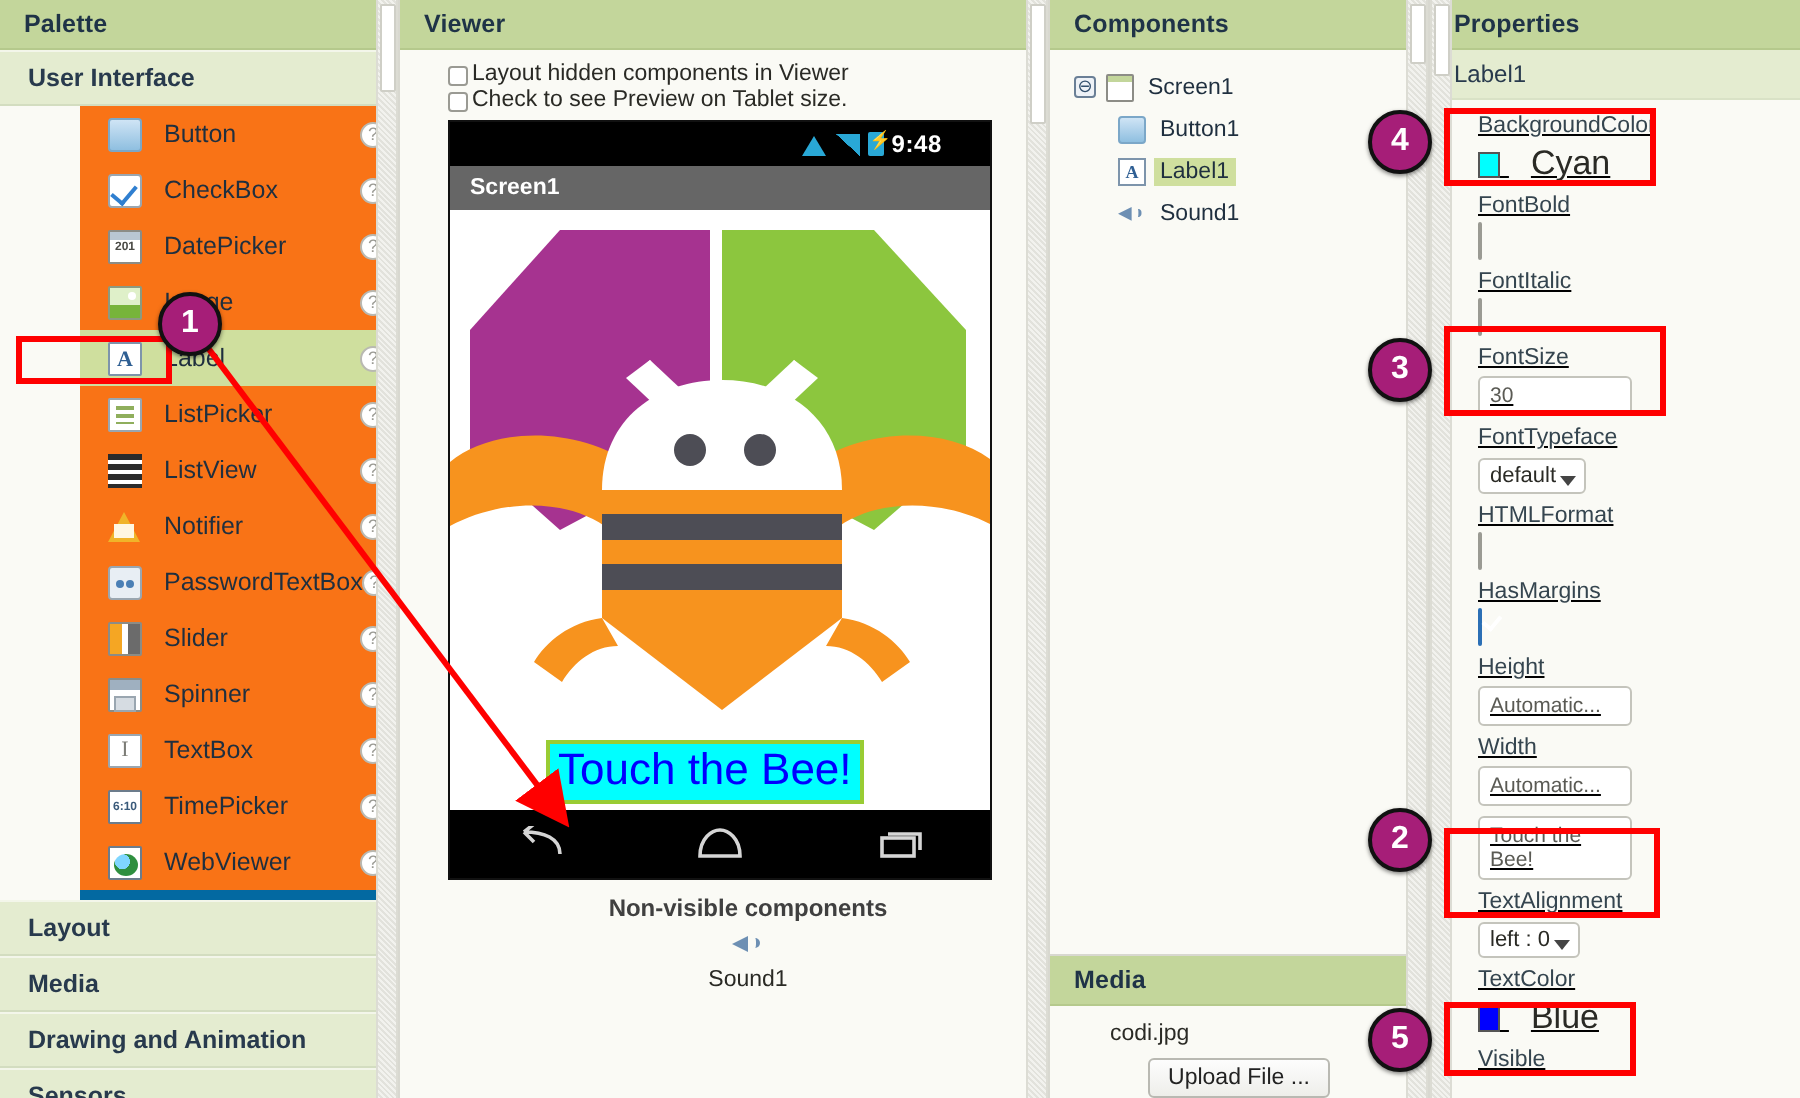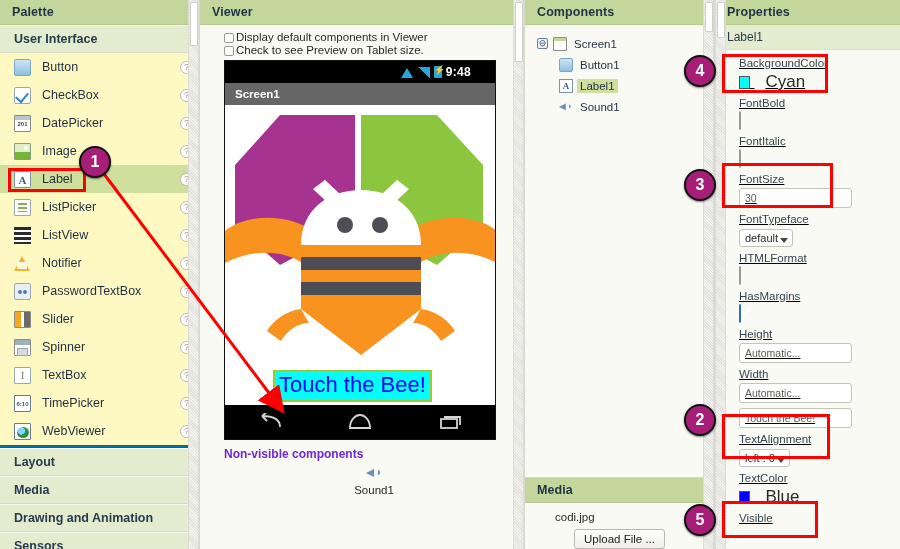--- a/index.html
+++ b/index.html
@@ -43,21 +43,21 @@
   #palette { width: 200px; border-right: 1px solid #d8d8d0; }
   .pal-section {
     background: #e4ecd0;
     color: #283a4d;
     font-weight: bold;
     font-size: 12.5px;
     padding: 6px 10px 6px 14px;
     border-bottom: 1px solid #d3ddc0;
     border-top: 1px solid #f3f6ea;
   }
-  .pal-list { background: #fef9c3; border-bottom: 3px solid #0369a1; }
+  .pal-list { background: #f97316; border-bottom: 5px solid #0369a1; margin-left: 40px; }
   .pal-item {
     display: flex; align-items: center;
     height: 28px; padding-left: 14px; padding-right: 6px;
     font-size: 12.5px; color: #1f2f3f;
     position: relative;
   }
   .pal-item.selected { background: #cfdf9e; }
   .pal-item .lbl { flex: 1; margin-left: 11px; }
   .help {
     width: 13px; height: 13px; border-radius: 50%;
@@ -135,21 +135,21 @@
     background: linear-gradient(to top right, transparent 49.5%, #29a8d6 50%); }
   .bat-ic { width:8px; height:12px; background:#29a8d6; border-radius:1px; position:relative; }
   .bat-ic::after { content:"\26A1"; position:absolute; left:1px; top:-1px; font-size:9px; color:#000; }
   .titlebar {
     height:22px; background:#666666; color:#fff; font-size:11.5px; font-weight:bold;
     display:flex; align-items:center; padding-left:10px;
   }
   .screen-area { height:300px; background:#fff; position:relative; overflow:hidden; }
   .navbar { height:34px; background:#000; display:flex; align-items:center; justify-content:space-around; }
   .nav-back, .nav-home, .nav-recent { opacity:.92; }
-  .nvc-title { text-align:left; font-size:12px; font-weight:bold; color:#6d28d9; margin-top:7px; }
+  .nvc-title { text-align:center; font-size:12px; font-weight:bold; color:#404040; margin-top:7px; }
   .nvc-item { text-align:center; margin-top:4px; }
   .nvc-item .nm { font-size:11.5px; color:#2a2a25; margin-top:1px; }
   .spk { display:inline-block; width:16px; height:13px; position:relative; }
   .spk::before {
     content:""; position:absolute; left:0; top:3px; width:0; height:0;
     border-top:4px solid transparent; border-bottom:4px solid transparent; border-right:8px solid #6d8fb3;
   }
   .spk::after {
     content:""; position:absolute; left:8px; top:4px; width:4px; height:5px;
     border-right:2px solid #6d8fb3; border-radius:0 4px 4px 0;
@@ -198,21 +198,21 @@
     background:#e4ecd0; color:#283a4d; font-size:12px; padding:5px 10px 5px 12px;
     border-bottom:1px solid #d9e2c6;
   }
   .prop-body { padding:4px 0 0 0; position:relative; }
   .prow { padding:2px 10px 2px 24px;text-decoration:underline; }
   .pname { font-size:11.5px; color:#35454f; line-height:15px; }
   .pval { margin-top:1px; }
   .colorchip { display:inline-block; width:11px; height:13px; border:1px solid #555; vertical-align:-2px; }
   .cname { font-size:17px; color:#2a2a25; margin-left:11px; }
   .pinput {
-    display:block; width:113px; background:#fff; border:1px solid #c4c4bc; border-radius:3px;
+    display:block; width:77px; background:#fff; border:1px solid #c4c4bc; border-radius:3px;
     font-size:10.5px; color:#5a5a54; padding:3px 5px;
   }
   .pselect {
     display:inline-block; background:#fff; border:1px solid #c4c4bc; border-radius:3px;
     font-size:11px; color:#2a2a25; padding:2px 14px 2px 5px; position:relative;
   }
   .pselect::after {
     content:""; position:absolute; right:4px; top:8px;
     border-left:4px solid transparent; border-right:4px solid transparent; border-top:5px solid #444;
   }
@@ -342,21 +342,21 @@
         <div class="thumb"></div>
       </div>
   </div>
 
   <div class="panel" id="viewer">
     <div class="panel-head">Viewer</div>
 
     <div class="viewer-body">
       <div class="chkline">
         <span class="chkbox-sm"></span>
-        <span>Display default components in Viewer</span>
+        <span>Layout hidden components in Viewer</span>
       </div>
       <div class="chkline">
         <span class="chkbox-sm"></span>
         <span>Check to see Preview on Tablet size.</span>
       </div>
 
       <div class="phone">
         <div class="statusbar">
           <span class="wifi-ic"></span>
           <span class="sig-ic"></span>

